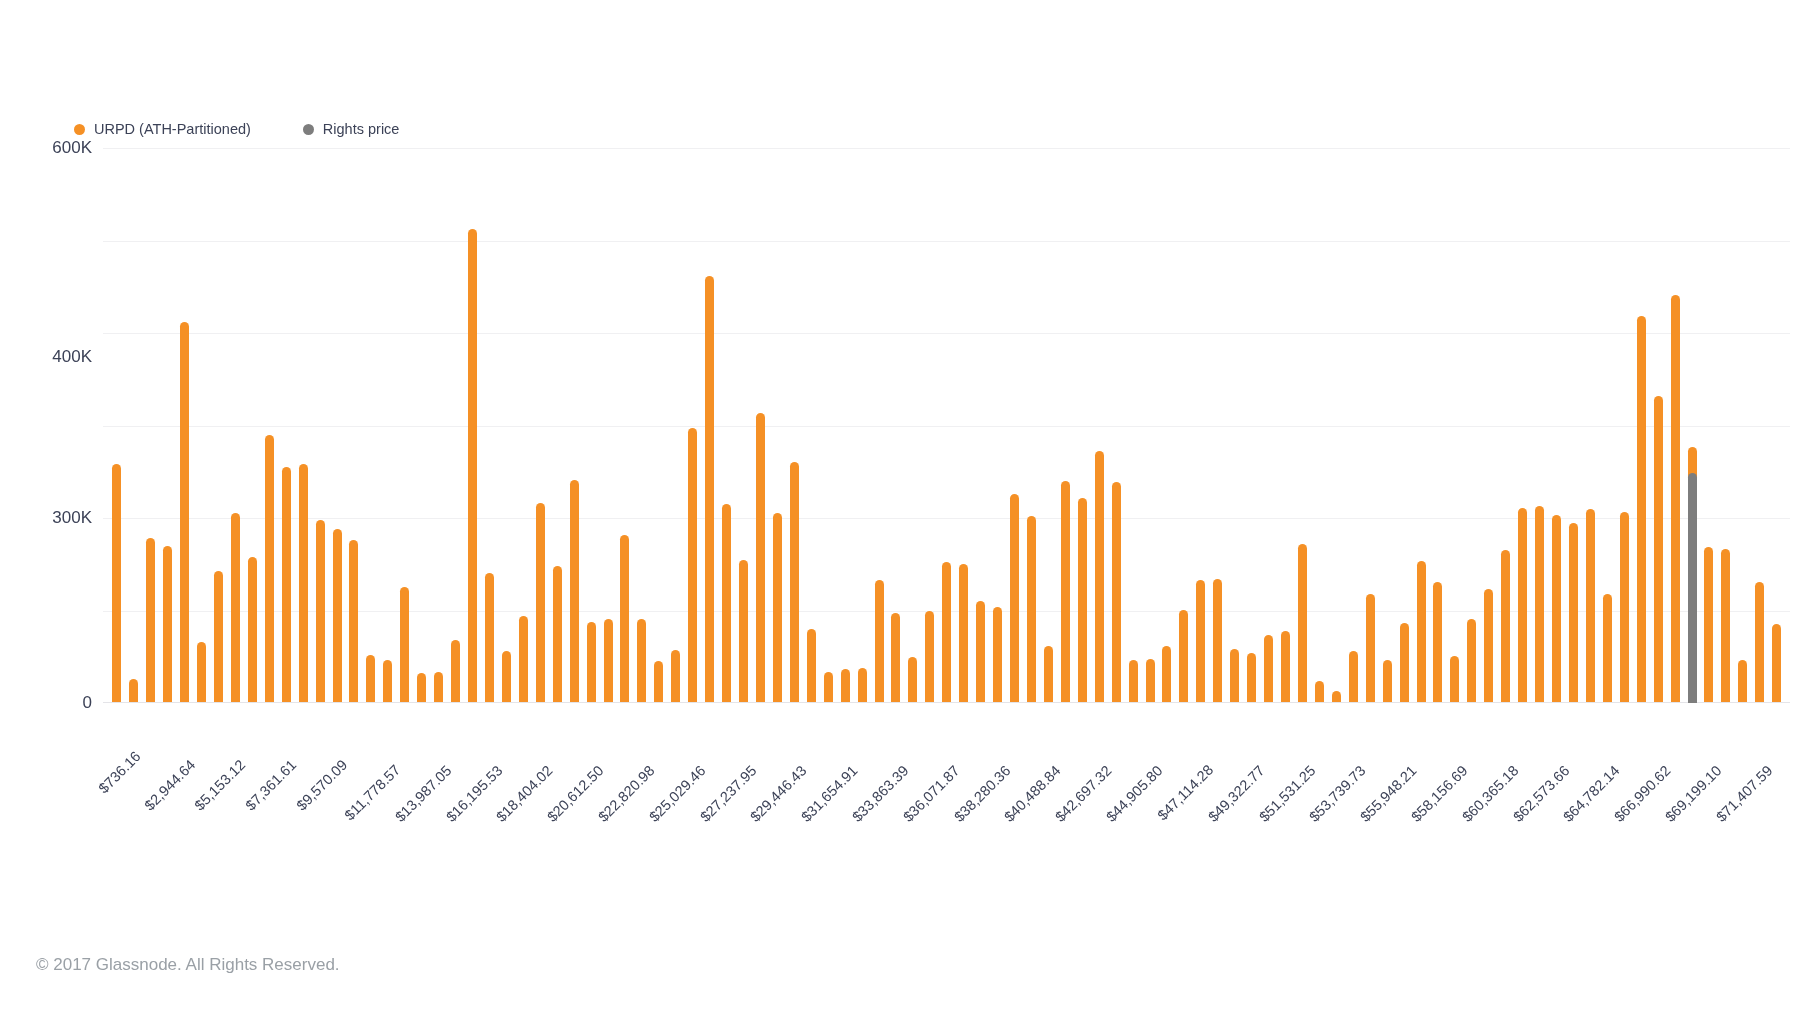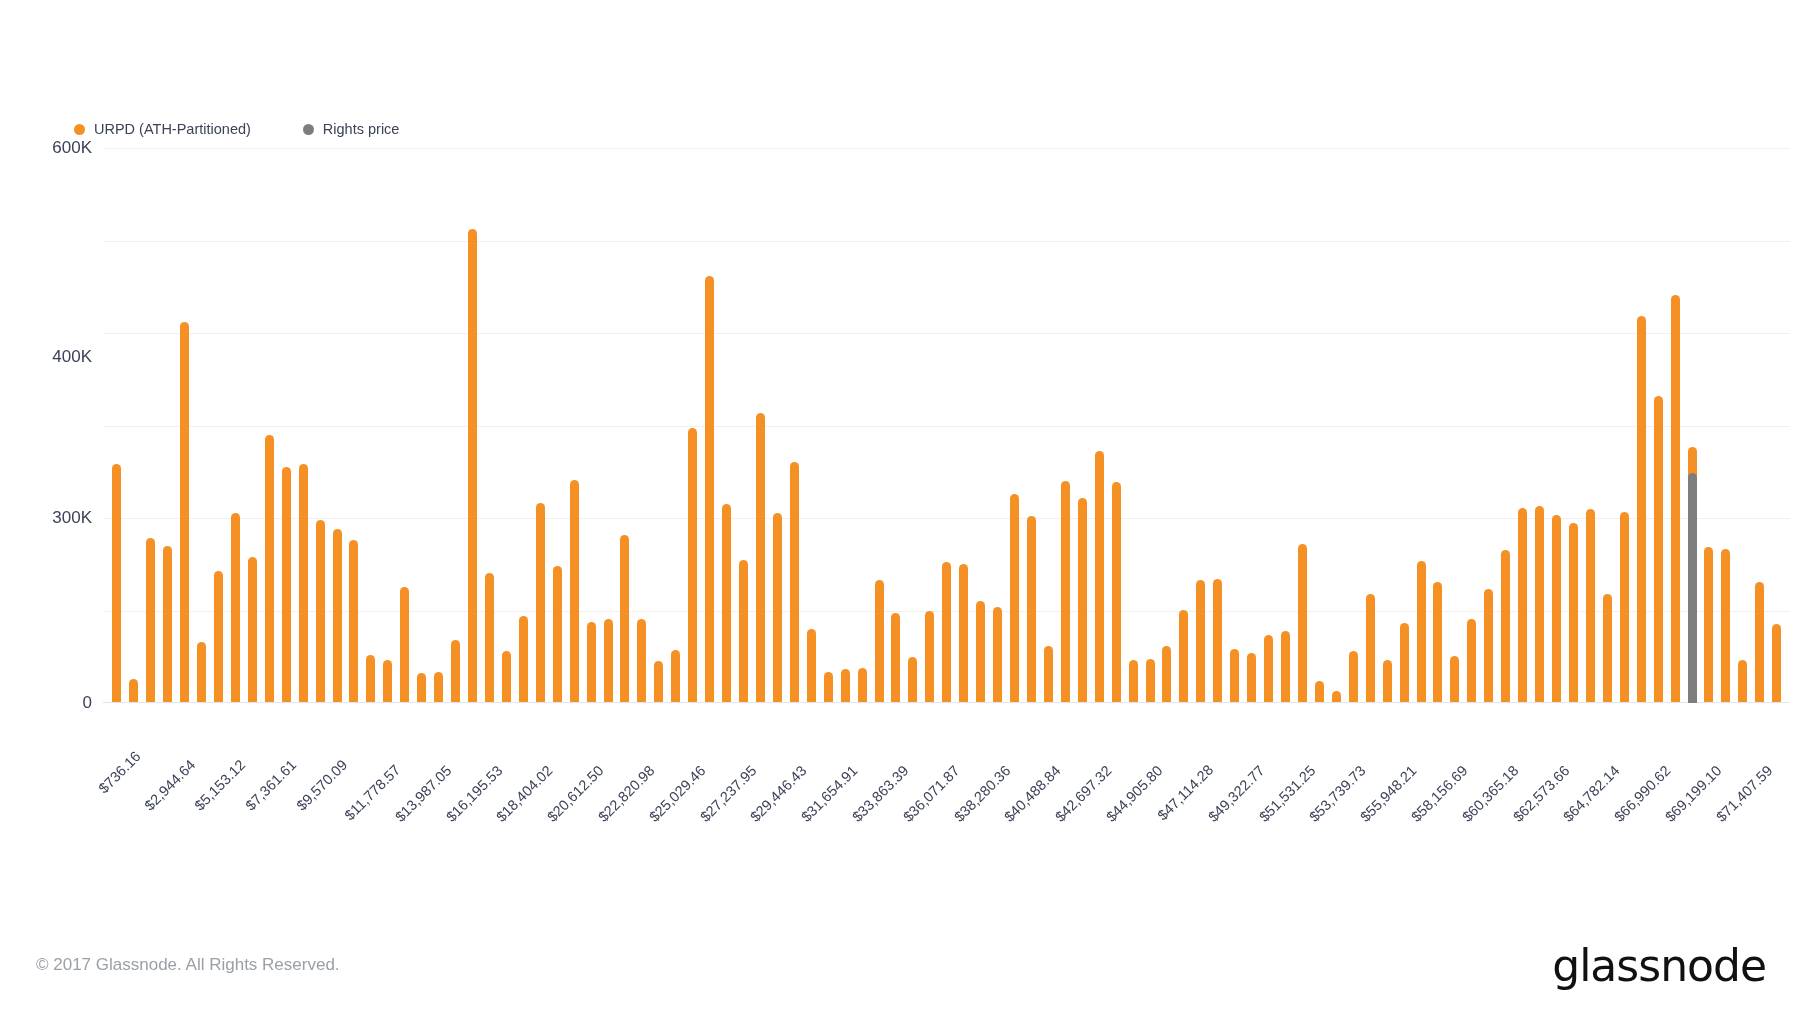--- a/index.html
+++ b/index.html
@@ -326,15 +326,14 @@
       <div class="x-label" style="left: 1334.96px;"><span>$58,156.69</span></div>
       <div class="x-label" style="left: 1385.77px;"><span>$60,365.18</span></div>
       <div class="x-label" style="left: 1436.59px;"><span>$62,573.66</span></div>
       <div class="x-label" style="left: 1487.4px;"><span>$64,782.14</span></div>
       <div class="x-label" style="left: 1538.21px;"><span>$66,990.62</span></div>
       <div class="x-label" style="left: 1589.03px;"><span>$69,199.10</span></div>
       <div class="x-label" style="left: 1639.84px;"><span>$71,407.59</span></div>
     </div>
 
   <div class="footer-copy">© 2017 Glassnode. All Rights Reserved.</div>
-  <div class="footer-logo">glassnode</div>
 
 </div>
 
 </body></html>

